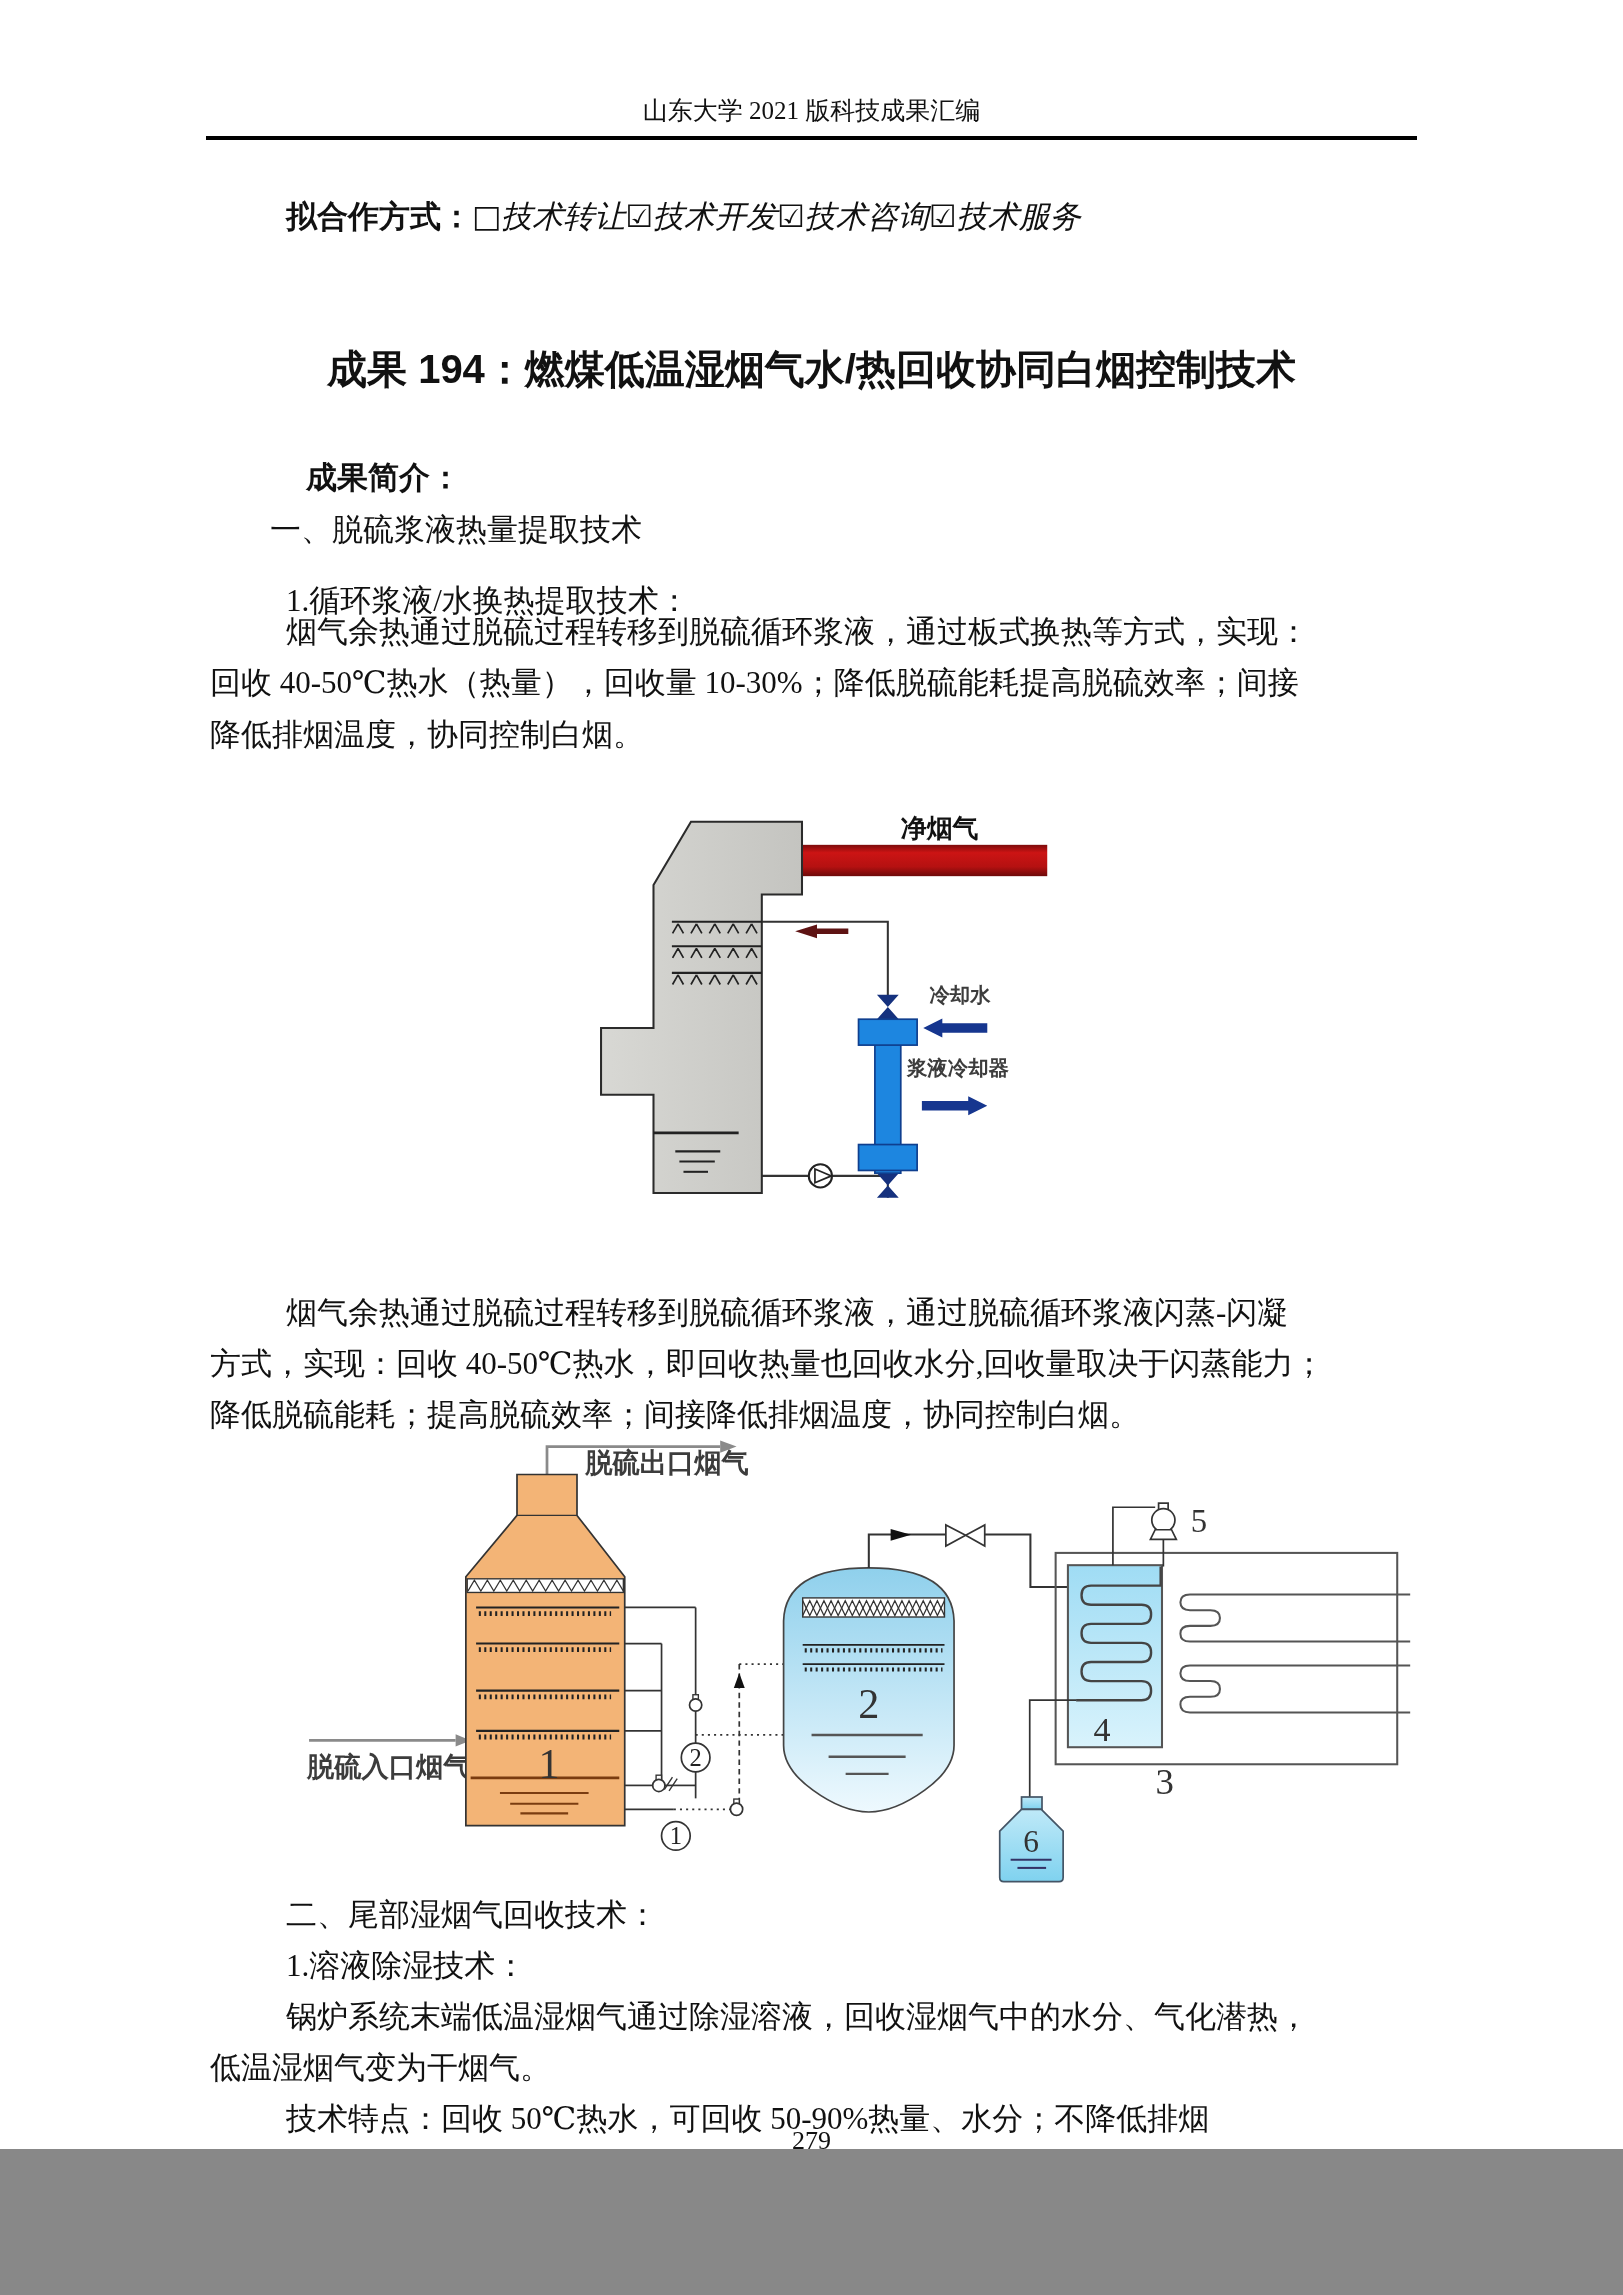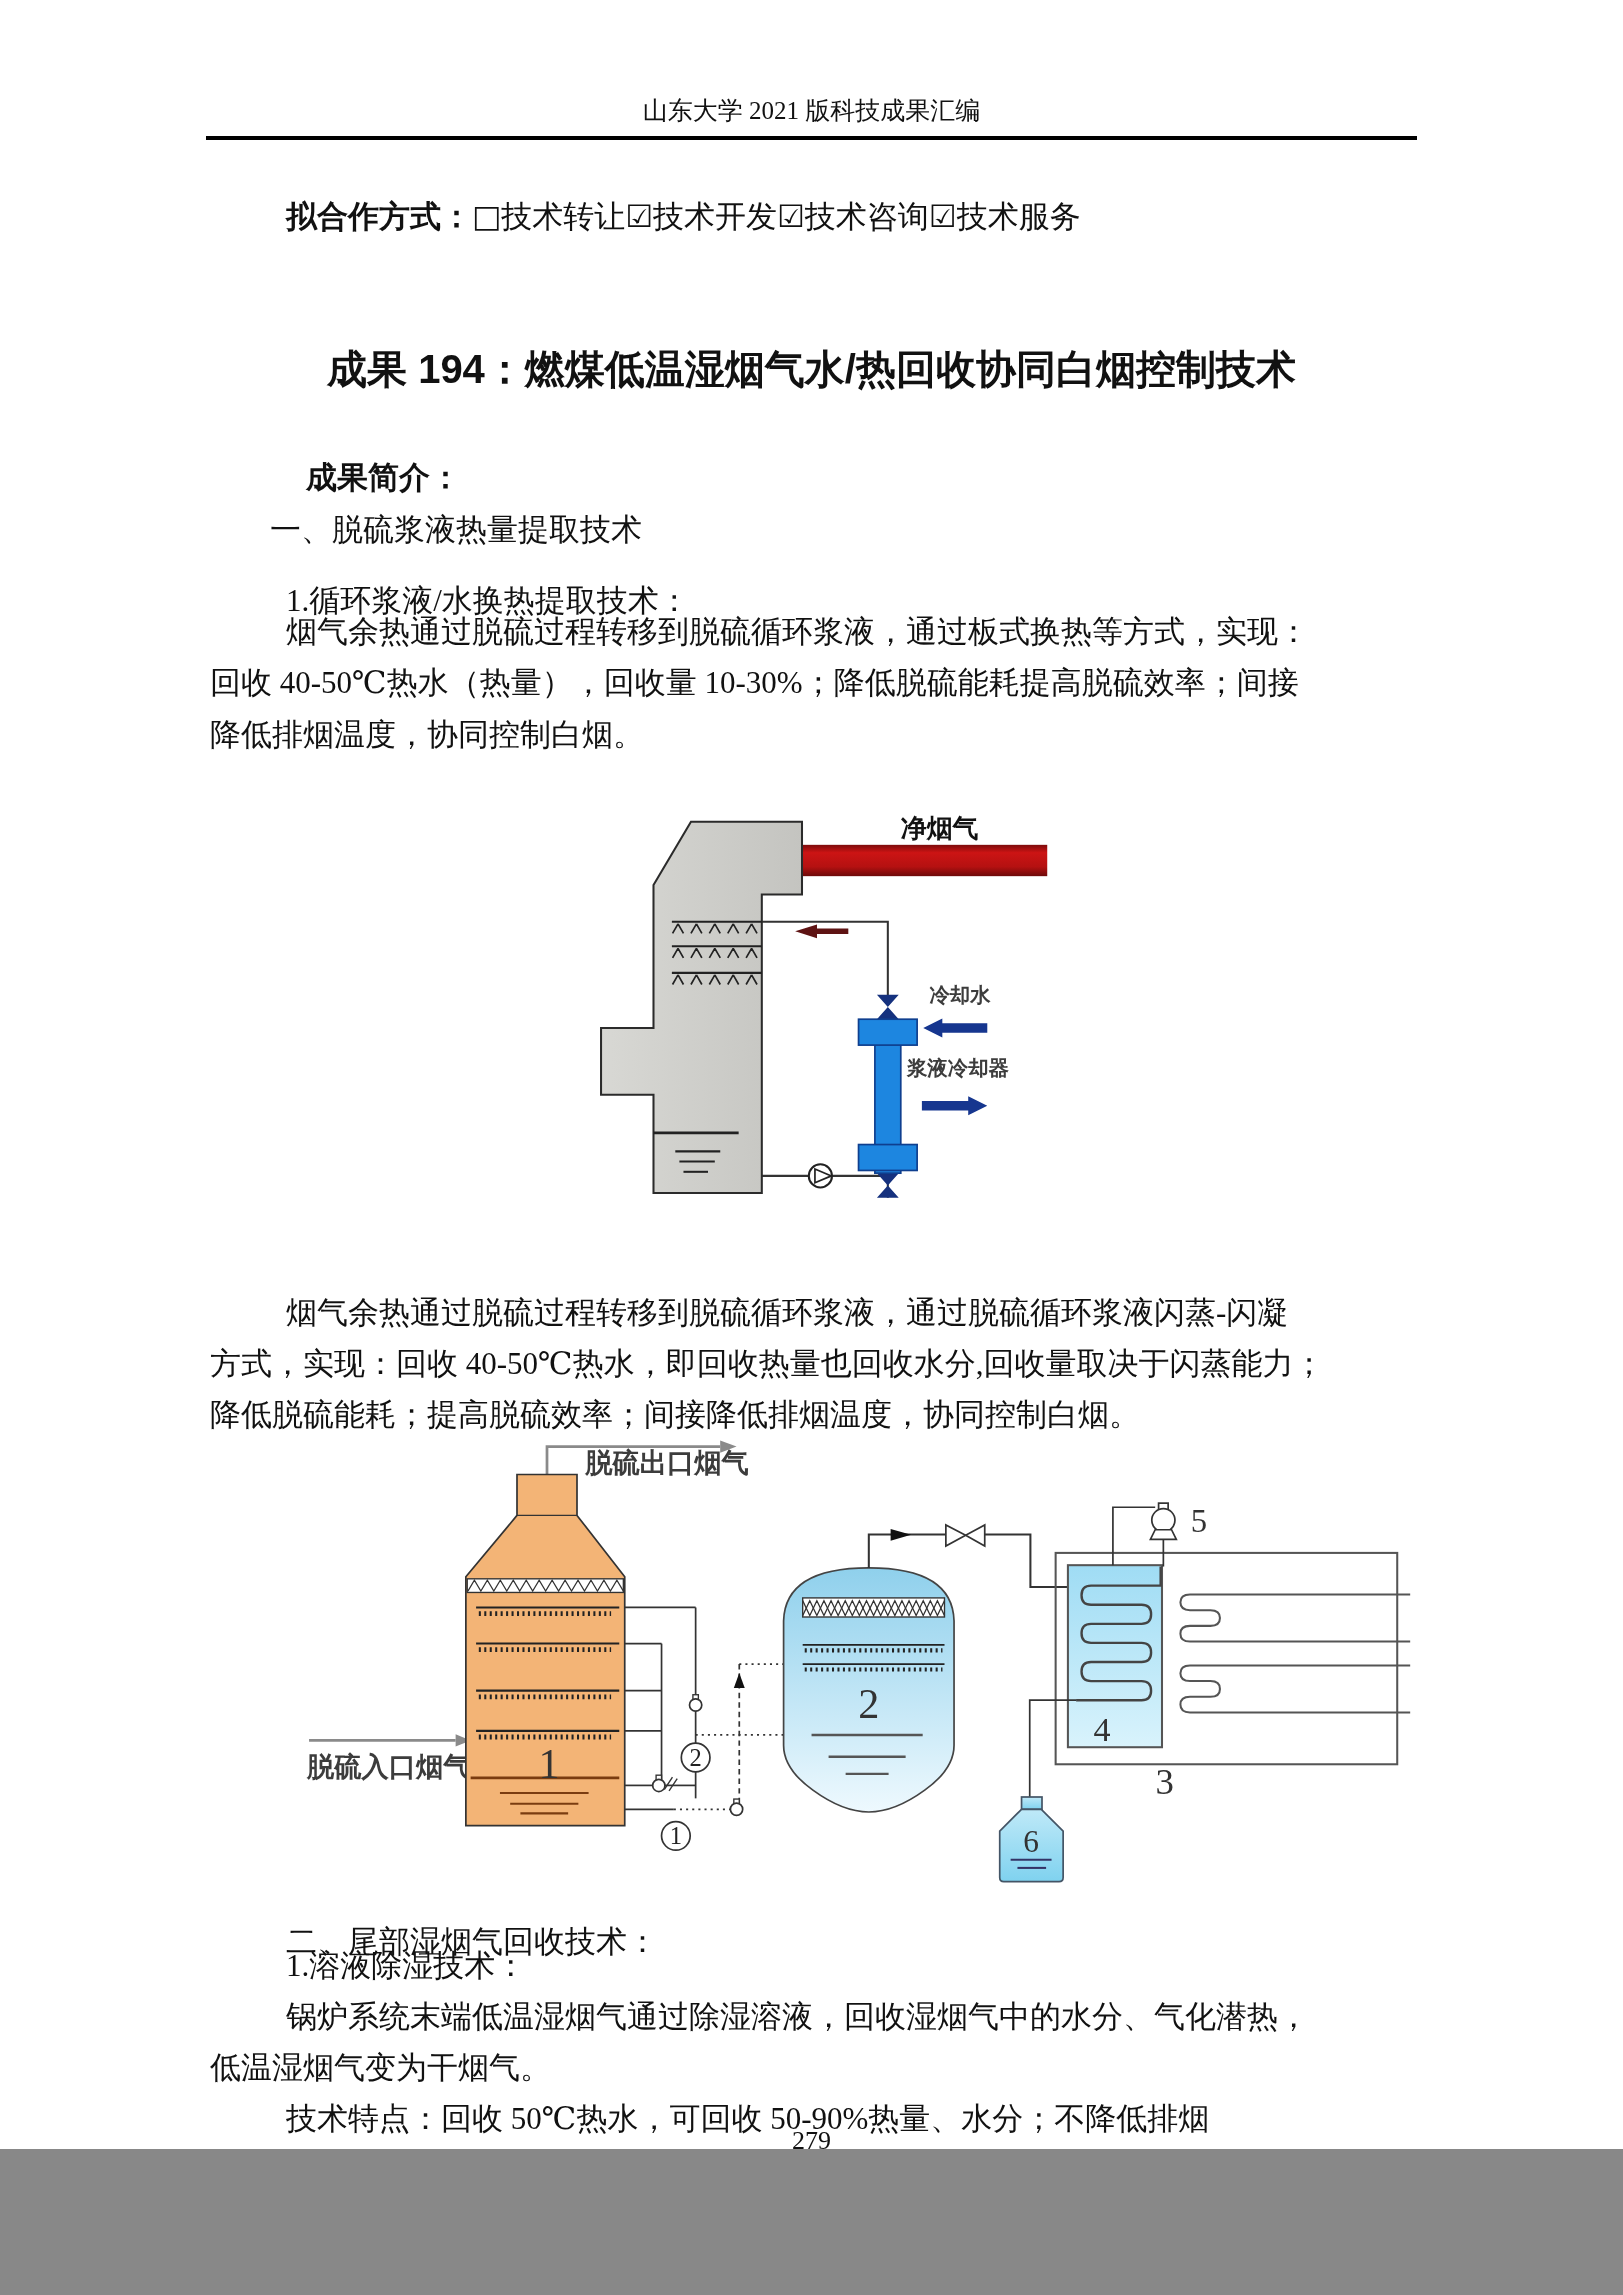--- a/index.html
+++ b/index.html
@@ -15,21 +15,21 @@
 </style>
 </head>
 <body>
 
 <div class="page">
 
   <div class="t center" style="top:97px;font-size:25px;">山东大学 2021 版科技成果汇编</div>
   <div class="rule" style="top:136px;left:206px;width:1211px;height:4.1px;"></div>
 
   <div class="t" style="top:199px;left:286px;">
-    <span class="hsans">拟合作方式：</span><span style="font-family:'DejaVu Sans','Liberation Serif',serif;">□技术转让☑技术开发☑技术咨询☑技术服务</span>
+    <span class="hsans">拟合作方式：</span><span style="font-family:'DejaVu Sans','Liberation Serif',serif;font-style:italic;">□技术转让☑技术开发☑技术咨询☑技术服务</span>
   </div>
 
   <div class="t center hsans" style="top:346px;font-size:40px;">成果 194：燃煤低温湿烟气水/热回收协同白烟控制技术</div>
 
   <div class="t hsans" style="top:460px;left:286px;margin-left:20px;">成果简介：</div>
   <div class="t" style="top:512px;left:270px;">一、脱硫浆液热量提取技术</div>
   <div class="t" style="top:563px;left:286px;margin-top:20px;">1.循环浆液/水换热提取技术：</div>
   <div class="t" style="top:614px;left:286px;">烟气余热通过脱硫过程转移到脱硫循环浆液，通过板式换热等方式，实现：</div>
   <div class="t" style="top:665px;left:210px;">回收 40-50℃热水（热量），回收量 10-30%；降低脱硫能耗提高脱硫效率；间接</div>
   <div class="t" style="top:717px;left:210px;">降低排烟温度，协同控制白烟。</div>
@@ -236,21 +236,21 @@
     <path d="M1150,386 L1082,386 L1082,530" stroke="#333" stroke-width="2.5" fill="none"></path>
     <g>
       <rect x="1070" y="528" width="30" height="18" fill="url(#btlGrad)" stroke="#445566" stroke-width="2.5"></rect>
       <path d="M1070,546 L1038,578 L1038,646 Q1038,652 1044,652 L1125,652 Q1131,652 1131,646 L1131,578 L1099,546 Z" fill="url(#btlGrad)" stroke="#445566" stroke-width="2.5"></path>
       <line x1="1054" y1="620" x2="1114" y2="620" stroke="#336" stroke-width="3"></line>
       <line x1="1064" y1="632" x2="1106" y2="632" stroke="#336" stroke-width="3"></line>
     </g>
     <text x="1084" y="608" font-size="46" text-anchor="middle" fill="#333">6</text>
   </svg>
 
-  <div class="t" style="top:1897px;left:286px;margin-top:27px;">二、尾部湿烟气回收技术：</div>
+  <div class="t" style="top:1897px;left:286px;">二、尾部湿烟气回收技术：</div>
   <div class="t" style="top:1948px;left:286px;">1.溶液除湿技术：</div>
   <div class="t" style="top:1999px;left:286px;">锅炉系统末端低温湿烟气通过除湿溶液，回收湿烟气中的水分、气化潜热，</div>
   <div class="t" style="top:2050px;left:210px;">低温湿烟气变为干烟气。</div>
   <div class="t" style="top:2101px;left:286px;">技术特点：回收 50℃热水，可回收 50-90%热量、水分；不降低排烟</div>
 
   <div class="t center" style="top:2126px;font-size:26px;">279</div>
 </div>
 
 
 </body></html>

